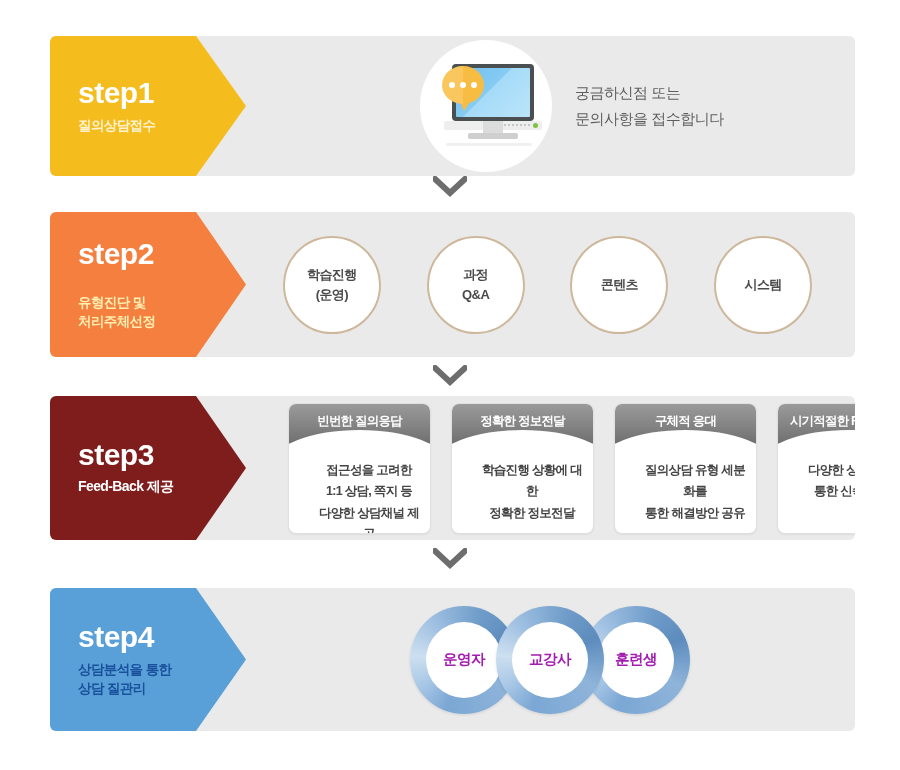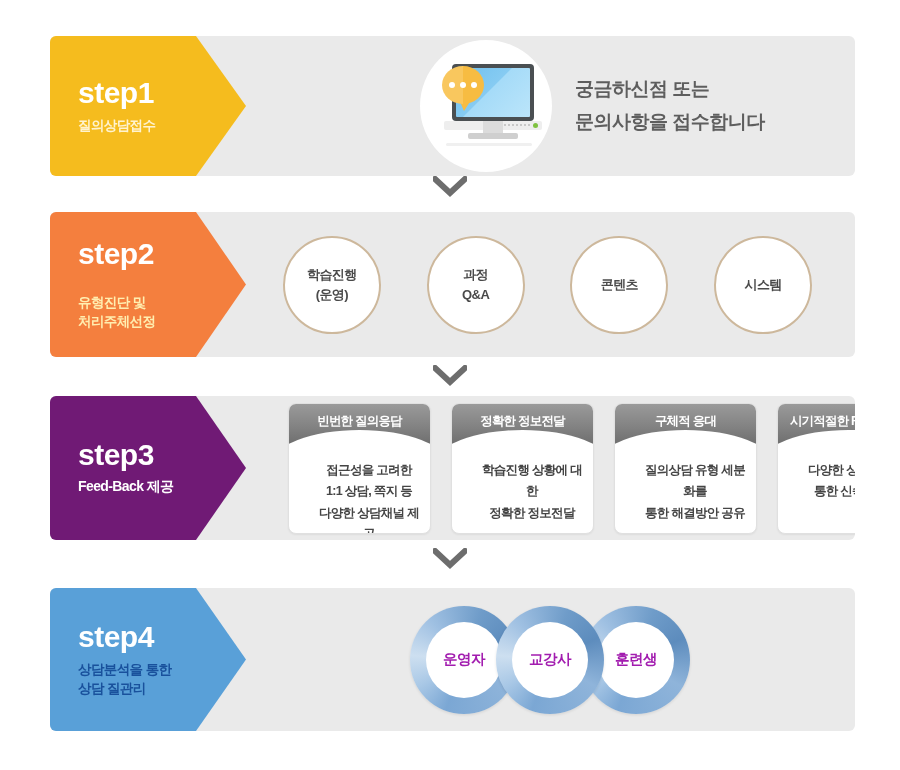--- a/index.html
+++ b/index.html
@@ -35,21 +35,21 @@
     height: 100%;
     width: 196px;
     clip-path: polygon(0 0, 146px 0, 196px 50%, 146px 100%, 0 100%);
     display: flex;
     flex-direction: column;
     justify-content: center;
     padding-left: 28px;
   }
   .step-arrow.yellow { background: #f5bc1e; }
   .step-arrow.orange { background: #f47f3e; }
-  .step-arrow.teal   { background: #701a75; }
+  .step-arrow.teal   { background: #7f1d1d; }
   .step-arrow.blue   { background: #59a0d8; }
 
   .step-title {
     font-size: 30px;
     font-weight: bold;
     color: #ffffff;
     line-height: 1.05;
     letter-spacing: -0.5px;
     margin-bottom: 7px;
   }
@@ -88,26 +88,26 @@
   .icon-circle {
     position: relative;
     width: 132px; height: 132px;
     border-radius: 50%;
     background: #ffffff;
   }
   .r1-text {
     position: absolute;
     left: 525px; top: 0; height: 140px;
     display: flex; flex-direction: column; justify-content: center;
-    font-size: 19px;
+    font-size: 15px;
     line-height: 1.72;
     color: #5e5e5e;
     letter-spacing: -0.5px;
     white-space: pre-line;
-    font-weight: bold;
+    font-weight: normal;
   }
 
   
   .monitor { position: absolute; left: 22px; top: 24px; width: 92px; height: 86px; }
   .mon-bezel {
     position: absolute; left: 10px; top: 0;
     width: 82px; height: 57px;
     background: #4a4f52;
     border-radius: 4px;
     padding: 4px;

